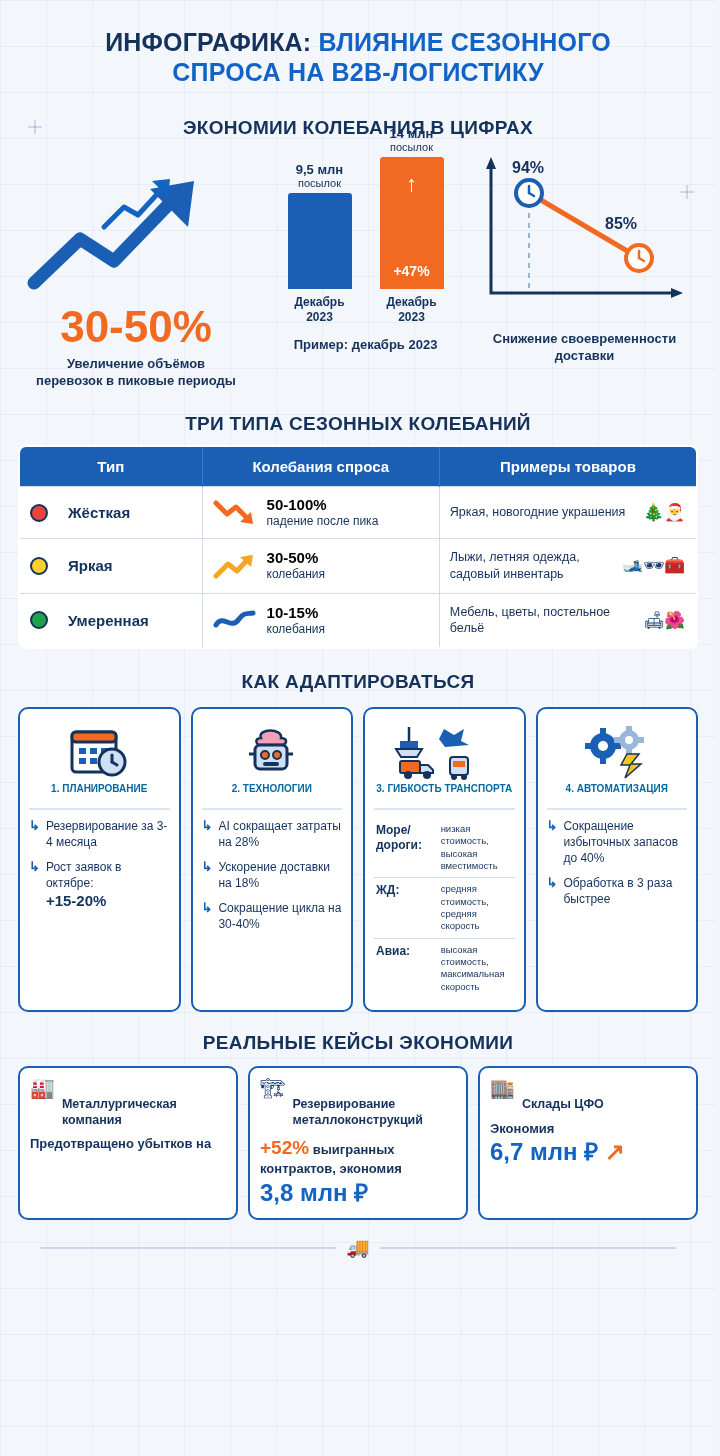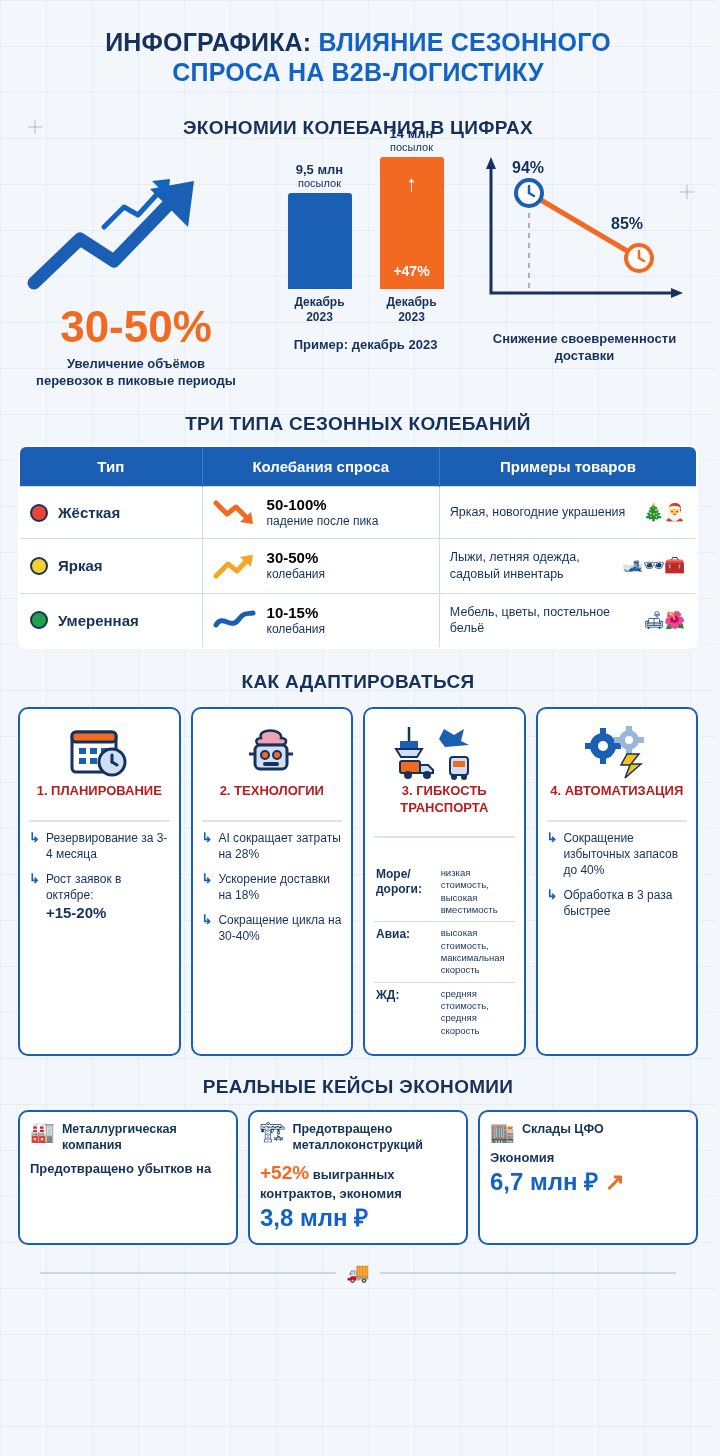--- a/index.html
+++ b/index.html
@@ -147,21 +147,21 @@
     border-right: 1px solid #3b79c6;
   }
   .tbl thead th:last-child { border-right: none; }
   .tbl td {
     border-top: 1px solid #cfdcec;
     border-right: 1px solid #cfdcec;
     padding: 10px 10px;
     vertical-align: middle;
   }
   .tbl td:last-child { border-right: none; }
-  .type-cell { display: flex; align-items: center; gap: 10px; }
+  .type-cell { display: flex; align-items: center; gap: 20px; }
   .dot { width: 18px; height: 18px; border-radius: 50%; border: 2px solid #15325c; flex: none; }
   .type-name { font-size: 15px; font-weight: 800; color: #15325c; }
   .mid-cell { display: flex; align-items: center; gap: 10px; }
   .mid-text .m1 { font-size: 15px; font-weight: 800; color: #000000; line-height: 1.1; }
   .mid-text .m2 { font-size: 12px; color: #15325c; }
   .ex-cell { display: flex; align-items: center; justify-content: space-between; gap: 6px; }
   .ex-text { font-size: 12.5px; color: #15325c; line-height: 1.35; }
   .ex-icons { font-size: 17px; white-space: nowrap; }
 
   
@@ -176,34 +176,34 @@
     background: #fff;
     border: 2px solid #1a5fb4;
     border-radius: 10px;
     padding: 12px 9px 12px 9px;
     display: flex;
     flex-direction: column;
   }
   .card-icon { text-align: center; height: 62px; display: flex; align-items: center; justify-content: center; }
   .card-title {
     text-align: center;
-    font-size: 13px;
+    font-size: 10px;
     font-weight: 800;
-    color: #b91c1c;
+    color: #0369a1;
     line-height: 1.25;
-    padding-bottom: 20px;
+    padding-bottom: 12px;
     border-bottom: 2px solid #dbe5f1;
     margin-bottom: 8px;
   }
   .bullet { display: flex; gap: 6px; margin-bottom: 9px; }
   .bullet .ar { color: #1a5fb4; font-weight: 800; font-size: 13px; line-height: 1.3; }
   .bullet .bt { font-size: 12px; color: #15325c; line-height: 1.34; }
   .bullet .bt b { font-size: 15px; }
 
-  .mini-table { width: 100%; border-collapse: collapse; margin-top: 16px; }
+  .mini-table { width: 100%; border-collapse: collapse; }
   .mini-table td {
     border-bottom: 1px solid #cfdcec;
     padding: 5px 2px;
     vertical-align: top;
   }
   .mini-table tr:last-child td { border-bottom: none; }
   .mt-k { font-size: 12px; font-weight: 700; color: #15325c; width: 46%; line-height: 1.25; }
   .mt-v { font-size: 9.5px; color: #15325c; line-height: 1.3; }
 
   
@@ -214,21 +214,21 @@
   }
   .case {
     flex: 1;
     background: #fff;
     border: 2px solid #1a5fb4;
     border-radius: 10px;
     padding: 10px 10px 12px 10px;
   }
   .case-head { display: flex; align-items: flex-start; gap: 7px; margin-bottom: 8px; }
   .case-head .ci { font-size: 20px; line-height: 1; }
-  .case-head .ct { font-size: 12.5px; font-weight: 700; color: #15325c; line-height: 1.25; }
+  .case-head .ct { font-size: 12.5px; font-weight: 700; color: #15325c; line-height: 1.25; margin-top: 19px; }
   .case-body { font-size: 13px; font-weight: 800; color: #15325c; line-height: 1.3; }
   .case-big { font-size: 24px; font-weight: 800; color: #1263c4; line-height: 1.1; margin-top: 2px; }
   .orange { color: #f26a21; }
 
   .footer {
     margin-top: 16px;
     display: flex; align-items: center; justify-content: center; gap: 10px;
     padding: 0 40px 18px 40px;
   }
   .fline { height: 2px; background: #c9d7e8; flex: 1; }
@@ -304,21 +304,21 @@
             <line x1="52" y1="40" x2="52" y2="140" stroke="#9db4cf" stroke-width="2" stroke-dasharray="5,5"></line>
             <line x1="52" y1="40" x2="162" y2="105" stroke="#f26a21" stroke-width="5" stroke-linecap="round"></line>
             <circle cx="52" cy="40" r="13" fill="#fff" stroke="#1a5fb4" stroke-width="4"></circle>
             <line x1="52" y1="40" x2="52" y2="33" stroke="#1a5fb4" stroke-width="2.5" stroke-linecap="round"></line>
             <line x1="52" y1="40" x2="57" y2="43" stroke="#1a5fb4" stroke-width="2.5" stroke-linecap="round"></line>
             <circle cx="162" cy="105" r="13" fill="#fff" stroke="#f26a21" stroke-width="4"></circle>
             <line x1="162" y1="105" x2="162" y2="98" stroke="#f26a21" stroke-width="2.5" stroke-linecap="round"></line>
             <line x1="162" y1="105" x2="167" y2="108" stroke="#f26a21" stroke-width="2.5" stroke-linecap="round"></line>
           </svg>
           <div class="lc-label" style="left:35px;top:6px">94%</div>
-          <div class="lc-label" style="left:134px;top:62px">85%</div>
+          <div class="lc-label" style="left:128px;top:62px">85%</div>
         </div>
         <div class="line-cap">Снижение своевременности доставки</div>
       </div>
     </div>
 
     <div class="section-title">ТРИ ТИПА СЕЗОННЫХ КОЛЕБАНИЙ</div>
     <div class="table-wrap">
       <table class="tbl">
         <thead>
           <tr>
@@ -486,26 +486,26 @@
           </svg>
         </div>
         <div class="card-title">3. ГИБКОСТЬ ТРАНСПОРТА</div>
         <table class="mini-table">
           <tbody>
               <tr>
             <td class="mt-k">Море/дороги:</td>
             <td class="mt-v">низкая стоимость, высокая вместимость</td>
           </tr>
           <tr>
+            <td class="mt-k">ЖД:</td>
+            <td class="mt-v">средняя стоимость, средняя скорость</td>
+          </tr>
+          <tr>
             <td class="mt-k">Авиа:</td>
             <td class="mt-v">высокая стоимость, максимальная скорость</td>
-          </tr>
-          <tr>
-            <td class="mt-k">ЖД:</td>
-            <td class="mt-v">средняя стоимость, средняя скорость</td>
           </tr>
         </tbody>
           </table>
       </div>
 
       <div class="card">
         <div class="card-icon">
           <svg width="68" height="56" viewBox="0 0 68 56">
             <g fill="#1a5fb4">
               <circle cx="20" cy="22" r="13"></circle>
@@ -545,21 +545,21 @@
         <div class="case-head">
           <span class="ci">🏭</span>
           <span class="ct">Металлургическая компания</span>
         </div>
         <div class="case-body">Предотвращено убытков на</div>
       </div>
 
       <div class="case">
         <div class="case-head">
           <span class="ci">🏗</span>
-          <span class="ct">Предотвращено металлоконструкций</span>
+          <span class="ct">Резервирование металлоконструкций</span>
         </div>
         <div class="case-body">
           <span class="orange" style="font-size:19px">+52%</span>
           <span>выигранных контрактов, экономия</span>
         </div>
         <div class="case-big">3,8 млн ₽</div>
       </div>
 
       <div class="case">
         <div class="case-head">

